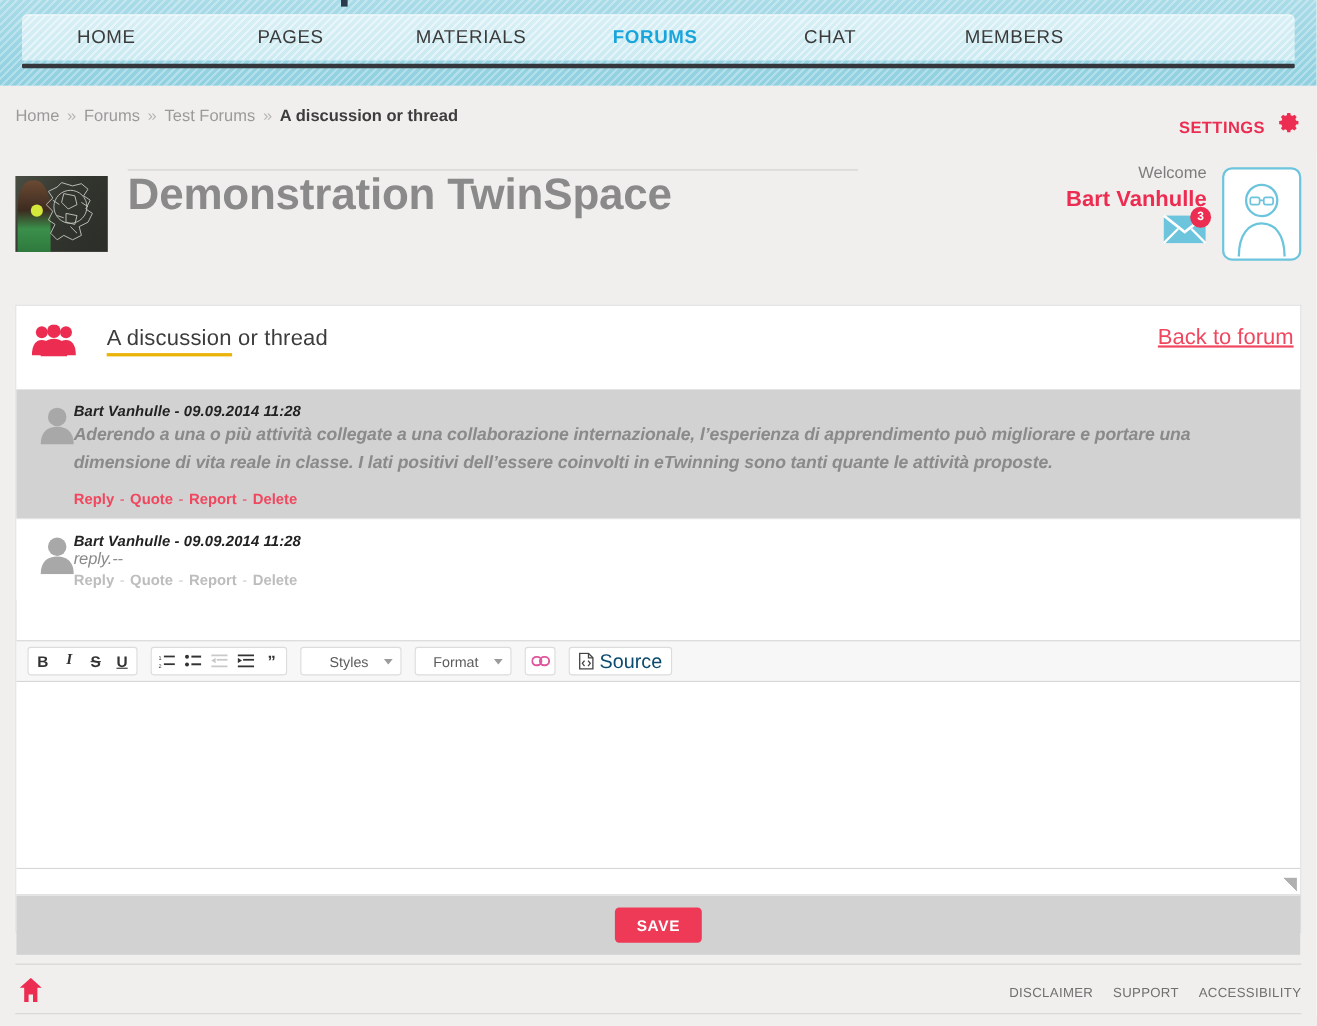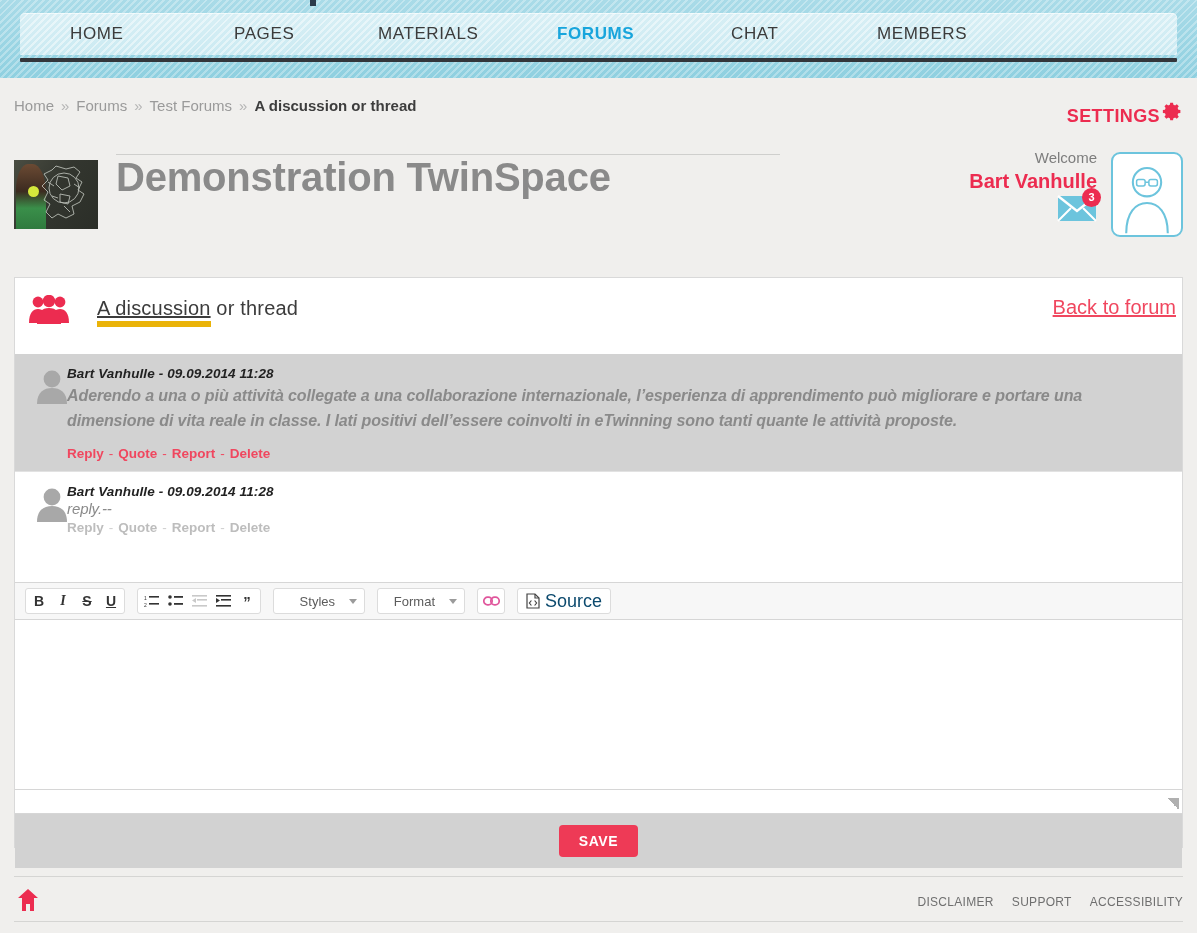--- a/index.html
+++ b/index.html
@@ -61,22 +61,22 @@
   .crumbs{
     position:absolute; left:14px; top:19px; font-size:15px; color:#9a9a9a;
     white-space:nowrap;
   }
   .crumbs span.c{ color:#9a9a9a; cursor:pointer; }
   .crumbs span.sep{ color:#b5b5b5; margin:0 7px; }
   .crumbs span.last{ color:#3d3d3d; font-weight:bold; cursor:default; }
 
   .settings{
     position:absolute; right:14px; top:104px; height:24px;
-    color:#ec2c50; font-weight:bold; font-size:18px; letter-spacing:.4px;
-    cursor:pointer; display:flex; align-items:center; gap:2px;
+    color:#ec2c50; font-weight:bold; font-size:15px; letter-spacing:.4px;
+    cursor:pointer; display:flex; align-items:center; gap:12px;
   }
   .gear{ width:21px; height:21px; position:relative; top:-5px; }
 
   
   .thumb{
     position:absolute; left:14px; top:160px; width:84px; height:69px;
     background:linear-gradient(125deg,#4a4d42 0%,#33362f 45%,#2b2e28 100%);
     overflow:hidden;
   }
   .thumb .girl{
@@ -118,21 +118,21 @@
   .panel{
     position:absolute; left:14px; top:277px; width:1169px; height:571px;
     background:#fff; border:1px solid #d9d9d9;
   }
   .panel-head{ position:relative; height:76px; background:#fff; }
   .grpicon{ position:absolute; left:14px; top:17px; width:40px; height:29px; }
   .threadtitle{
     position:absolute; left:82px; top:19px; font-size:20px; color:#3c3c3c;
     letter-spacing:.2px;
   }
-  .threadtitle .u{ border-bottom:6px solid #eab308; padding-bottom:2px;text-decoration:underline; }
+  .threadtitle .u{ border-bottom:3px solid #eab308; padding-bottom:2px; }
   .backlink{
     position:absolute; right:6px; top:18px; font-size:20px; color:#f0475f;
     text-decoration:underline; cursor:pointer;
   }
 
   
   .post{ position:relative; padding:12px 14px 10px 52px; }
   .post.alt{ background:#d2d2d2; }
   .post.plain{ background:#fff; border-top:1px solid #e2e2e2; }
   .pavatar{

